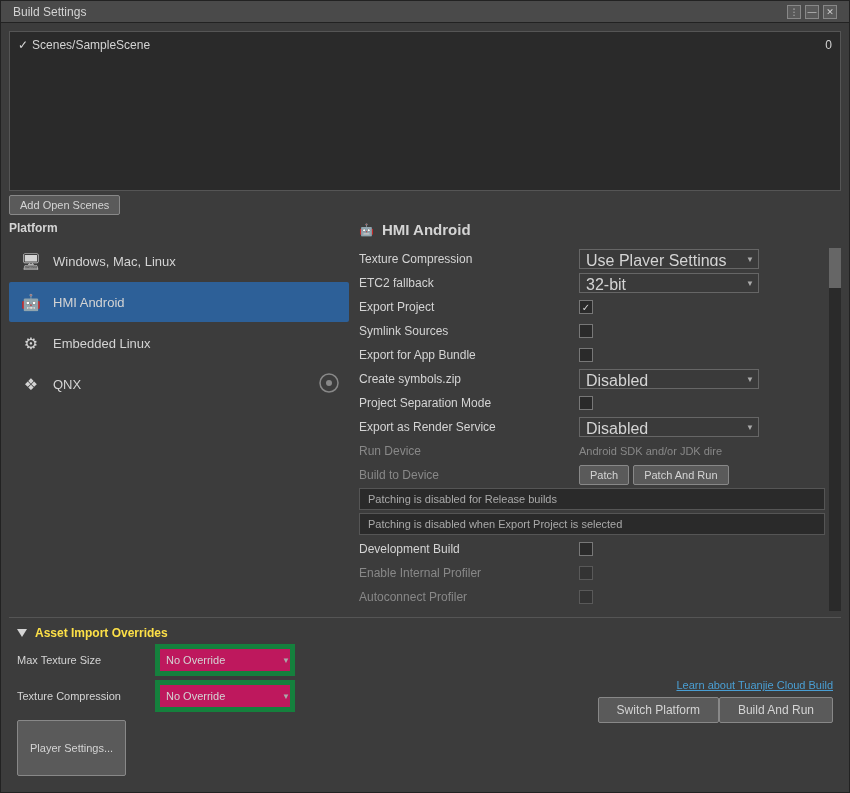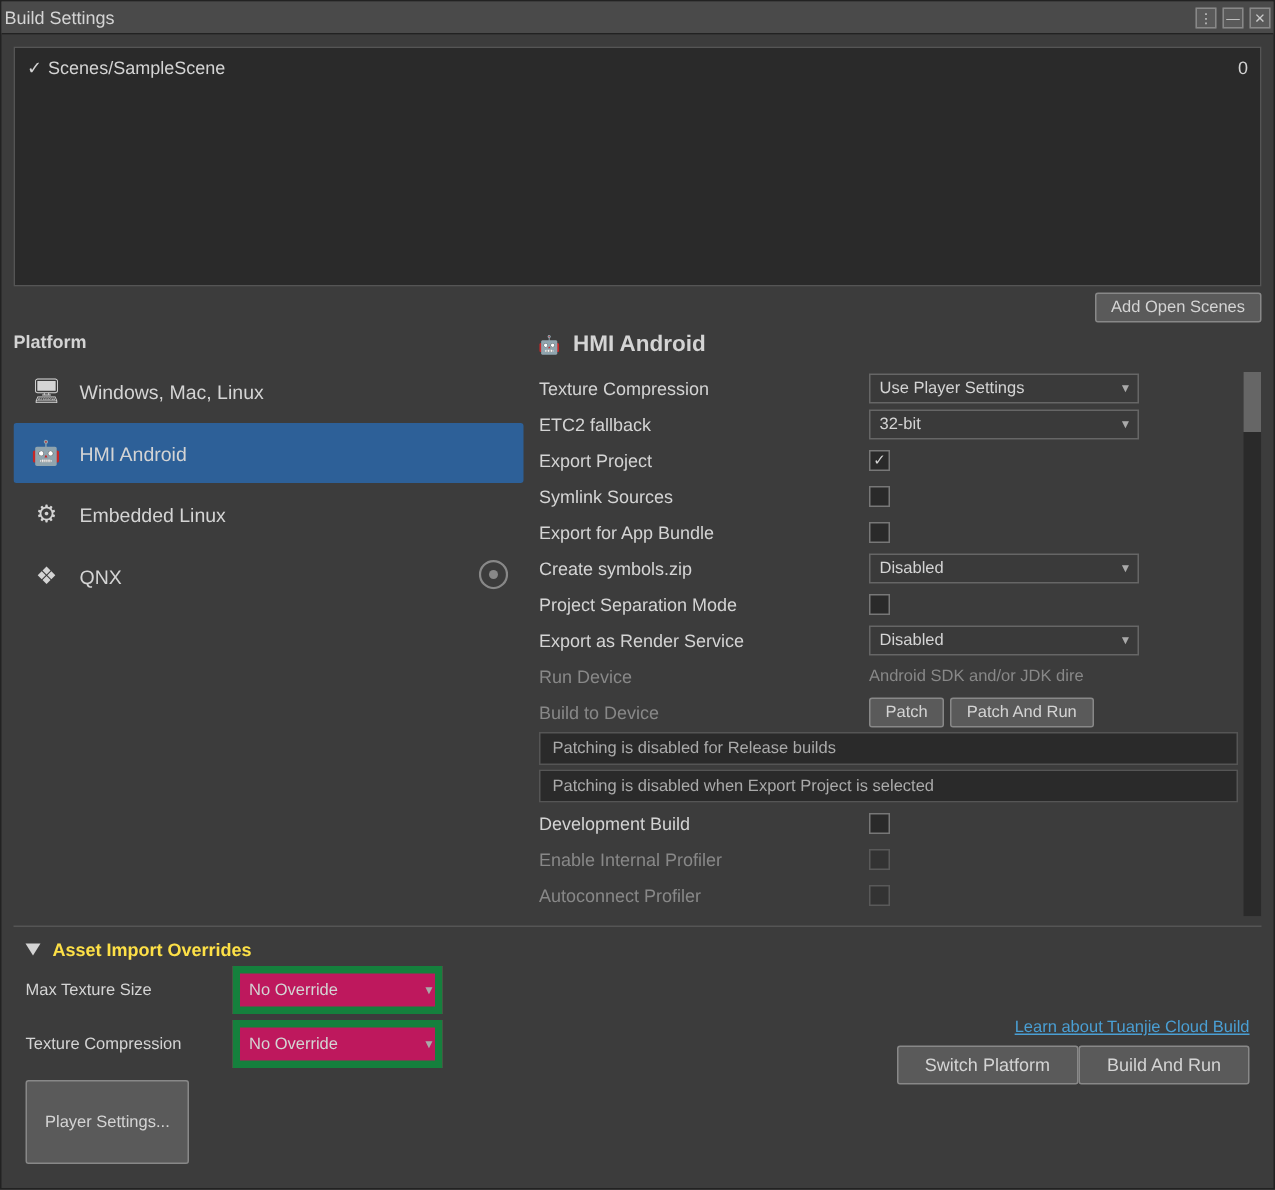--- a/index.html
+++ b/index.html
@@ -19,21 +19,21 @@
       display: flex;
       flex-direction: column;
       border: 1px solid #222;
     }
     .title-bar {
       background: #4a4a4a;
       height: 22px;
       display: flex;
       align-items: center;
       justify-content: space-between;
-      padding: 0 2px;
+      padding: 0 12px;
       border-bottom: 1px solid #222;
       flex-shrink: 0;
     }
     .title-bar-title {
       font-size: 12px;
       color: #d4d4d4;
     }
     .title-bar-controls {
       display: flex;
       gap: 4px;
@@ -86,21 +86,21 @@
     .scene-check {
       color: #d4d4d4;
       margin-right: 4px;
     }
     .scene-number {
       margin-left: auto;
       color: #d4d4d4;
     }
     .add-scenes-row {
       display: flex;
-      justify-content: flex-end;
+      justify-content: flex-start;
       margin-top: 4px;
     }
     .btn {
       background: #5a5a5a;
       border: 1px solid #888;
       color: #d4d4d4;
       padding: 3px 10px;
       font-size: 11px;
       cursor: pointer;
       border-radius: 2px;
@@ -201,21 +201,21 @@
       flex: 1;
       display: flex;
       align-items: center;
       gap: 4px;
     }
     .dropdown {
       background: #3a3a3a;
       border: 1px solid #666;
       color: #d4d4d4;
       padding: 2px 20px 2px 6px;
-      font-size: 11px;
+      font-size: 16px;
       appearance: none;
       -webkit-appearance: none;
       cursor: pointer;
       position: relative;
       width: 180px;
       height: 20px;
     }
     .dropdown-wrapper {
       position: relative;
       display: inline-block;

